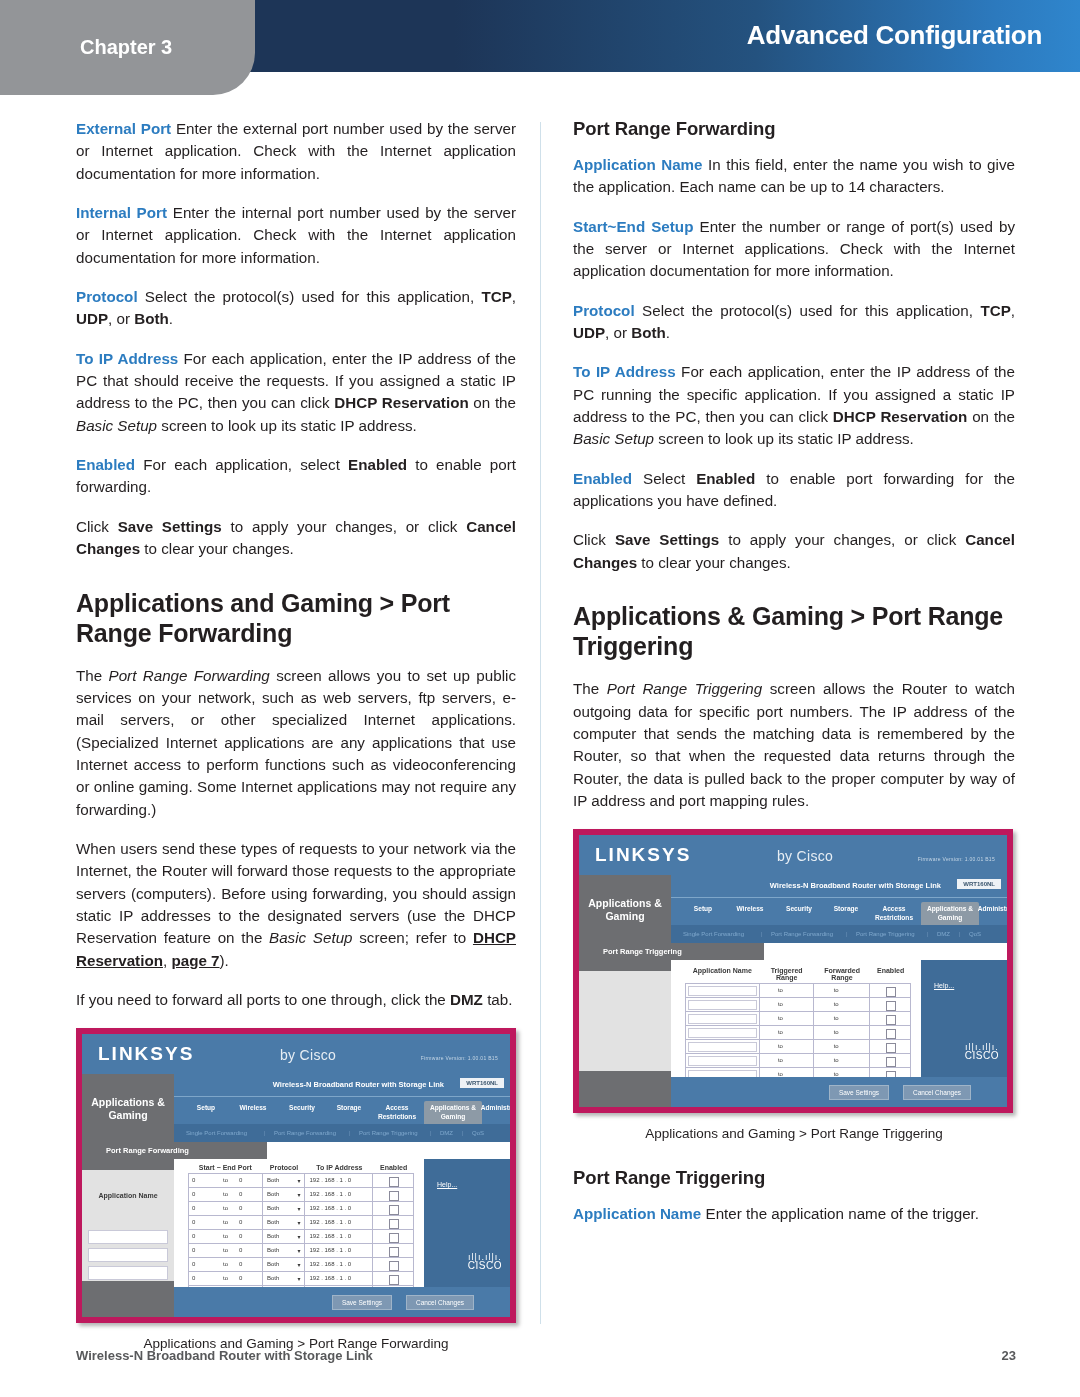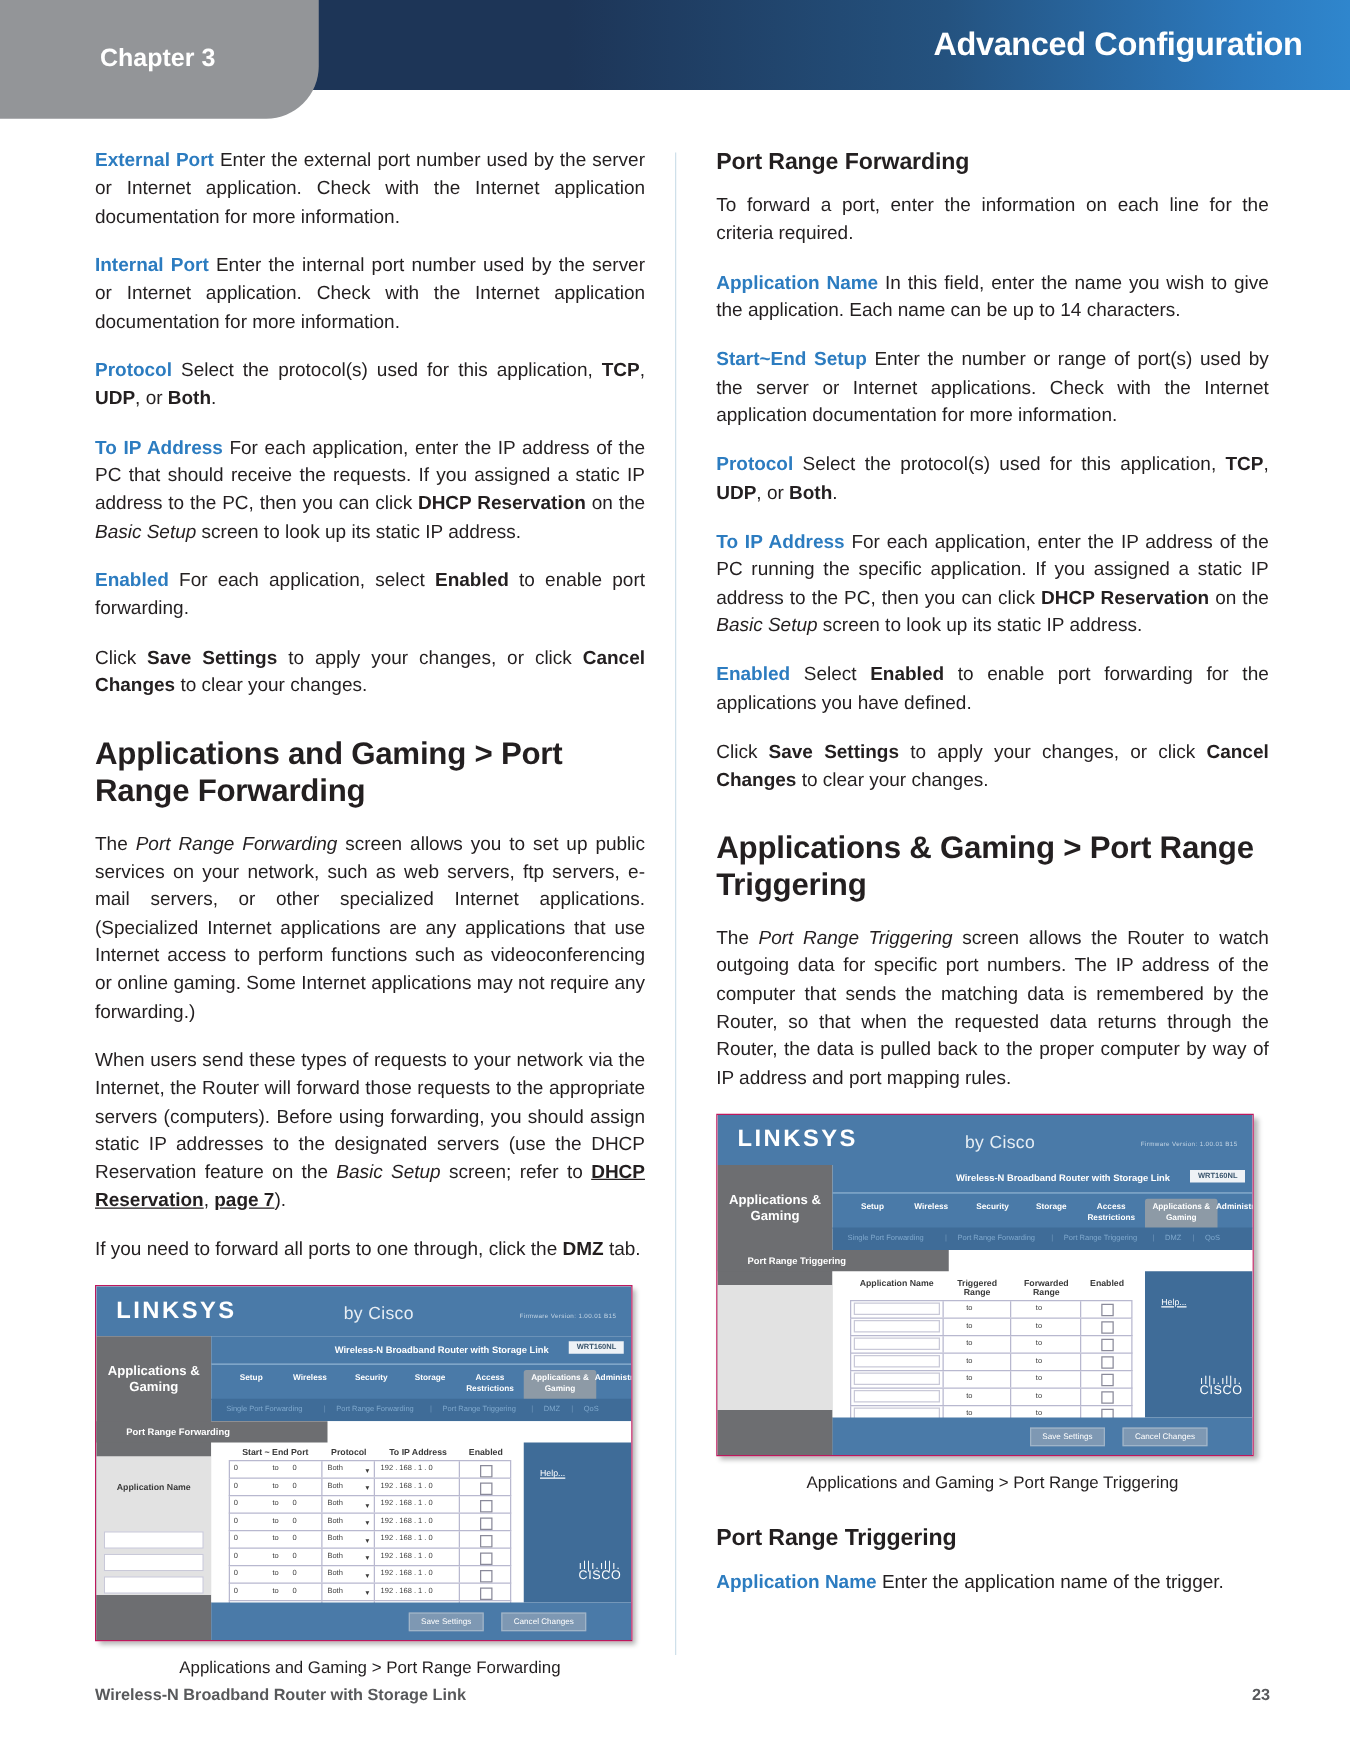--- a/index.html
+++ b/index.html
@@ -61,21 +61,21 @@
   h3.sub.spaced{margin-top:26px;}
 
   
   .figure{margin-top:8px;}
   .fig-caption{
     text-align:center;font-size:13.5px;margin-top:13px;color:#231f20;
   }
 
   .shot{
     width:428px;height:283px;
-    border:1px solid #be185d;
+    border:6px solid #be185d;
     background:#ffffff;
     position:relative;
     box-shadow:3px 3px 4px rgba(0,0,0,0.30);
     overflow:hidden;
     font-family:"Liberation Sans", sans-serif;
   }
   .shot-small{height:272px;}
 
   
   .brandbar{position:absolute;left:0;top:0;width:100%;height:40px;background:#4a7aa8;}
@@ -506,21 +506,20 @@
     </div>
     <div class="fig-caption">Applications and Gaming &gt; Port Range Forwarding</div>
   </div>
 
 </div>
 
 <div class="col col-right">
 
   <h3 class="sub">Port Range Forwarding</h3>
 
-  <p>To forward a port, enter the information on each line for the criteria required.</p>
 
   <p>
     <span class="term">Application Name</span><span> In this field, enter the name you wish to give the application. Each name can be up to 14 characters.</span>
   </p>
 
   <p>
     <span class="term">Start~End Setup</span><span> Enter the number or range of port(s) used by the server or Internet applications. Check with the Internet application documentation for more information.</span>
   </p>
 
   <p>

